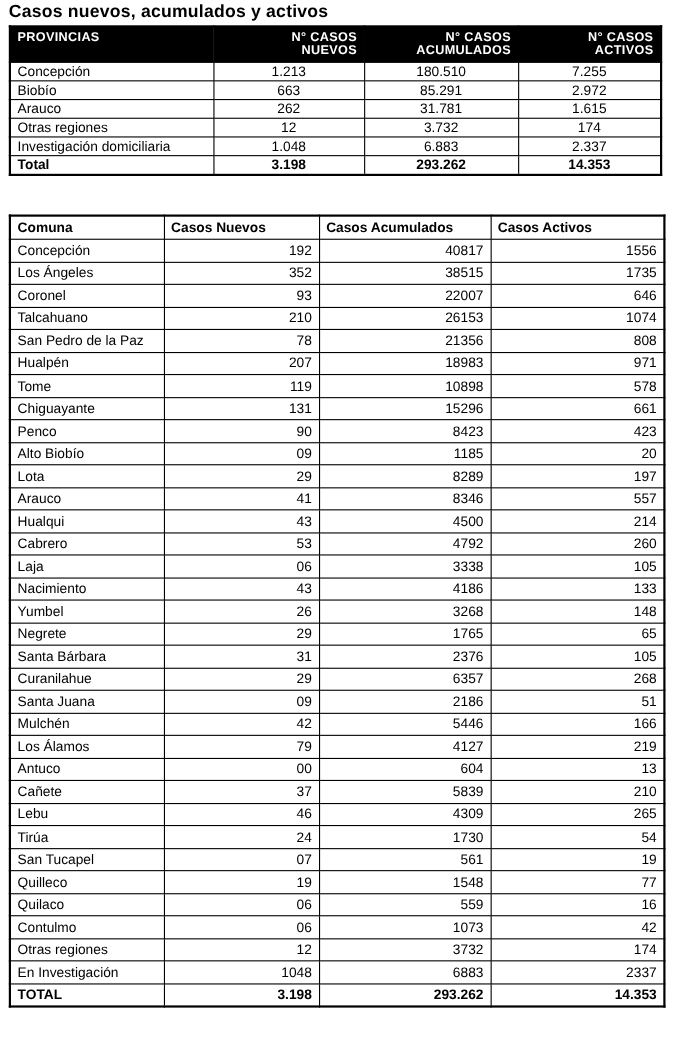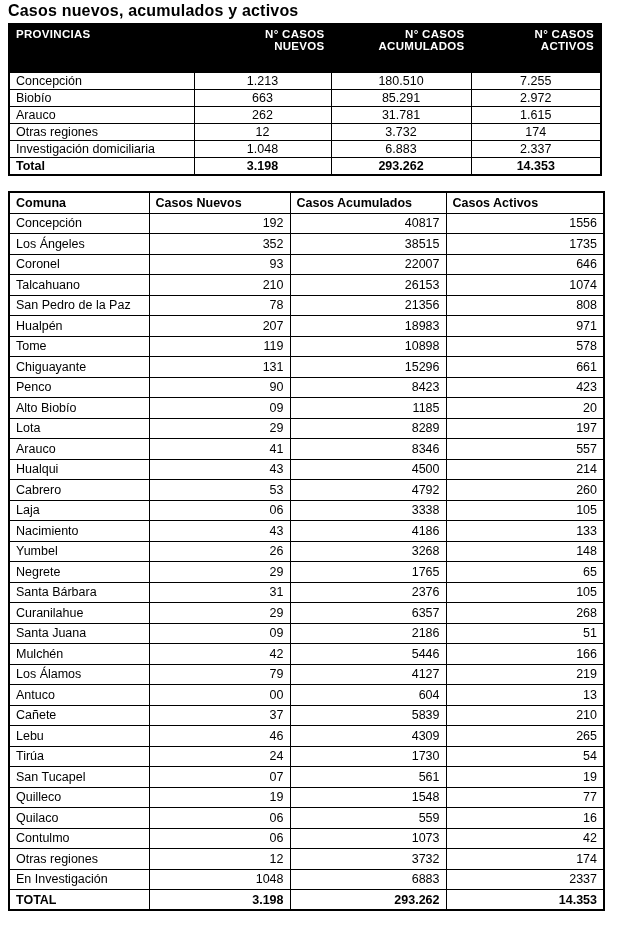--- a/index.html
+++ b/index.html
@@ -33,38 +33,38 @@
     background: #000000;
     color: #ffffff;
     font-size: 11.5px;
     font-weight: bold;
     text-align: right;
     vertical-align: top;
     padding: 3px 6px 4px 6px;
     white-space: pre-line;
     letter-spacing: 0.3px;
     border: 1px solid #000;
-    height: 48px;
+    height: 32px;
     margin-top: 12px;
   }
   table.provinces th.left { text-align: left; }
   table.provinces td {
     border: 1px solid #000;
     font-size: 12.5px;
     padding: 1px 6px;
     height: 17px;
     text-align: center;
     white-space: nowrap;
     overflow: hidden;
   }
   table.provinces td.left { text-align: left; }
   table.provinces tfoot td { font-weight: bold; }
   
   .gap { height: 15px; }
-  table.communes { width: 595px; border: 2px solid #000; }
+  table.communes { width: 595px; border: 2px solid #000; margin-top: 20px; }
   table.communes th {
     border: 1px solid #000;
     font-size: 12.5px;
     font-weight: bold;
     text-align: left;
     padding: 3px 6px;
     height: 21px;
     background: #fff;
     color: #000;
   }

